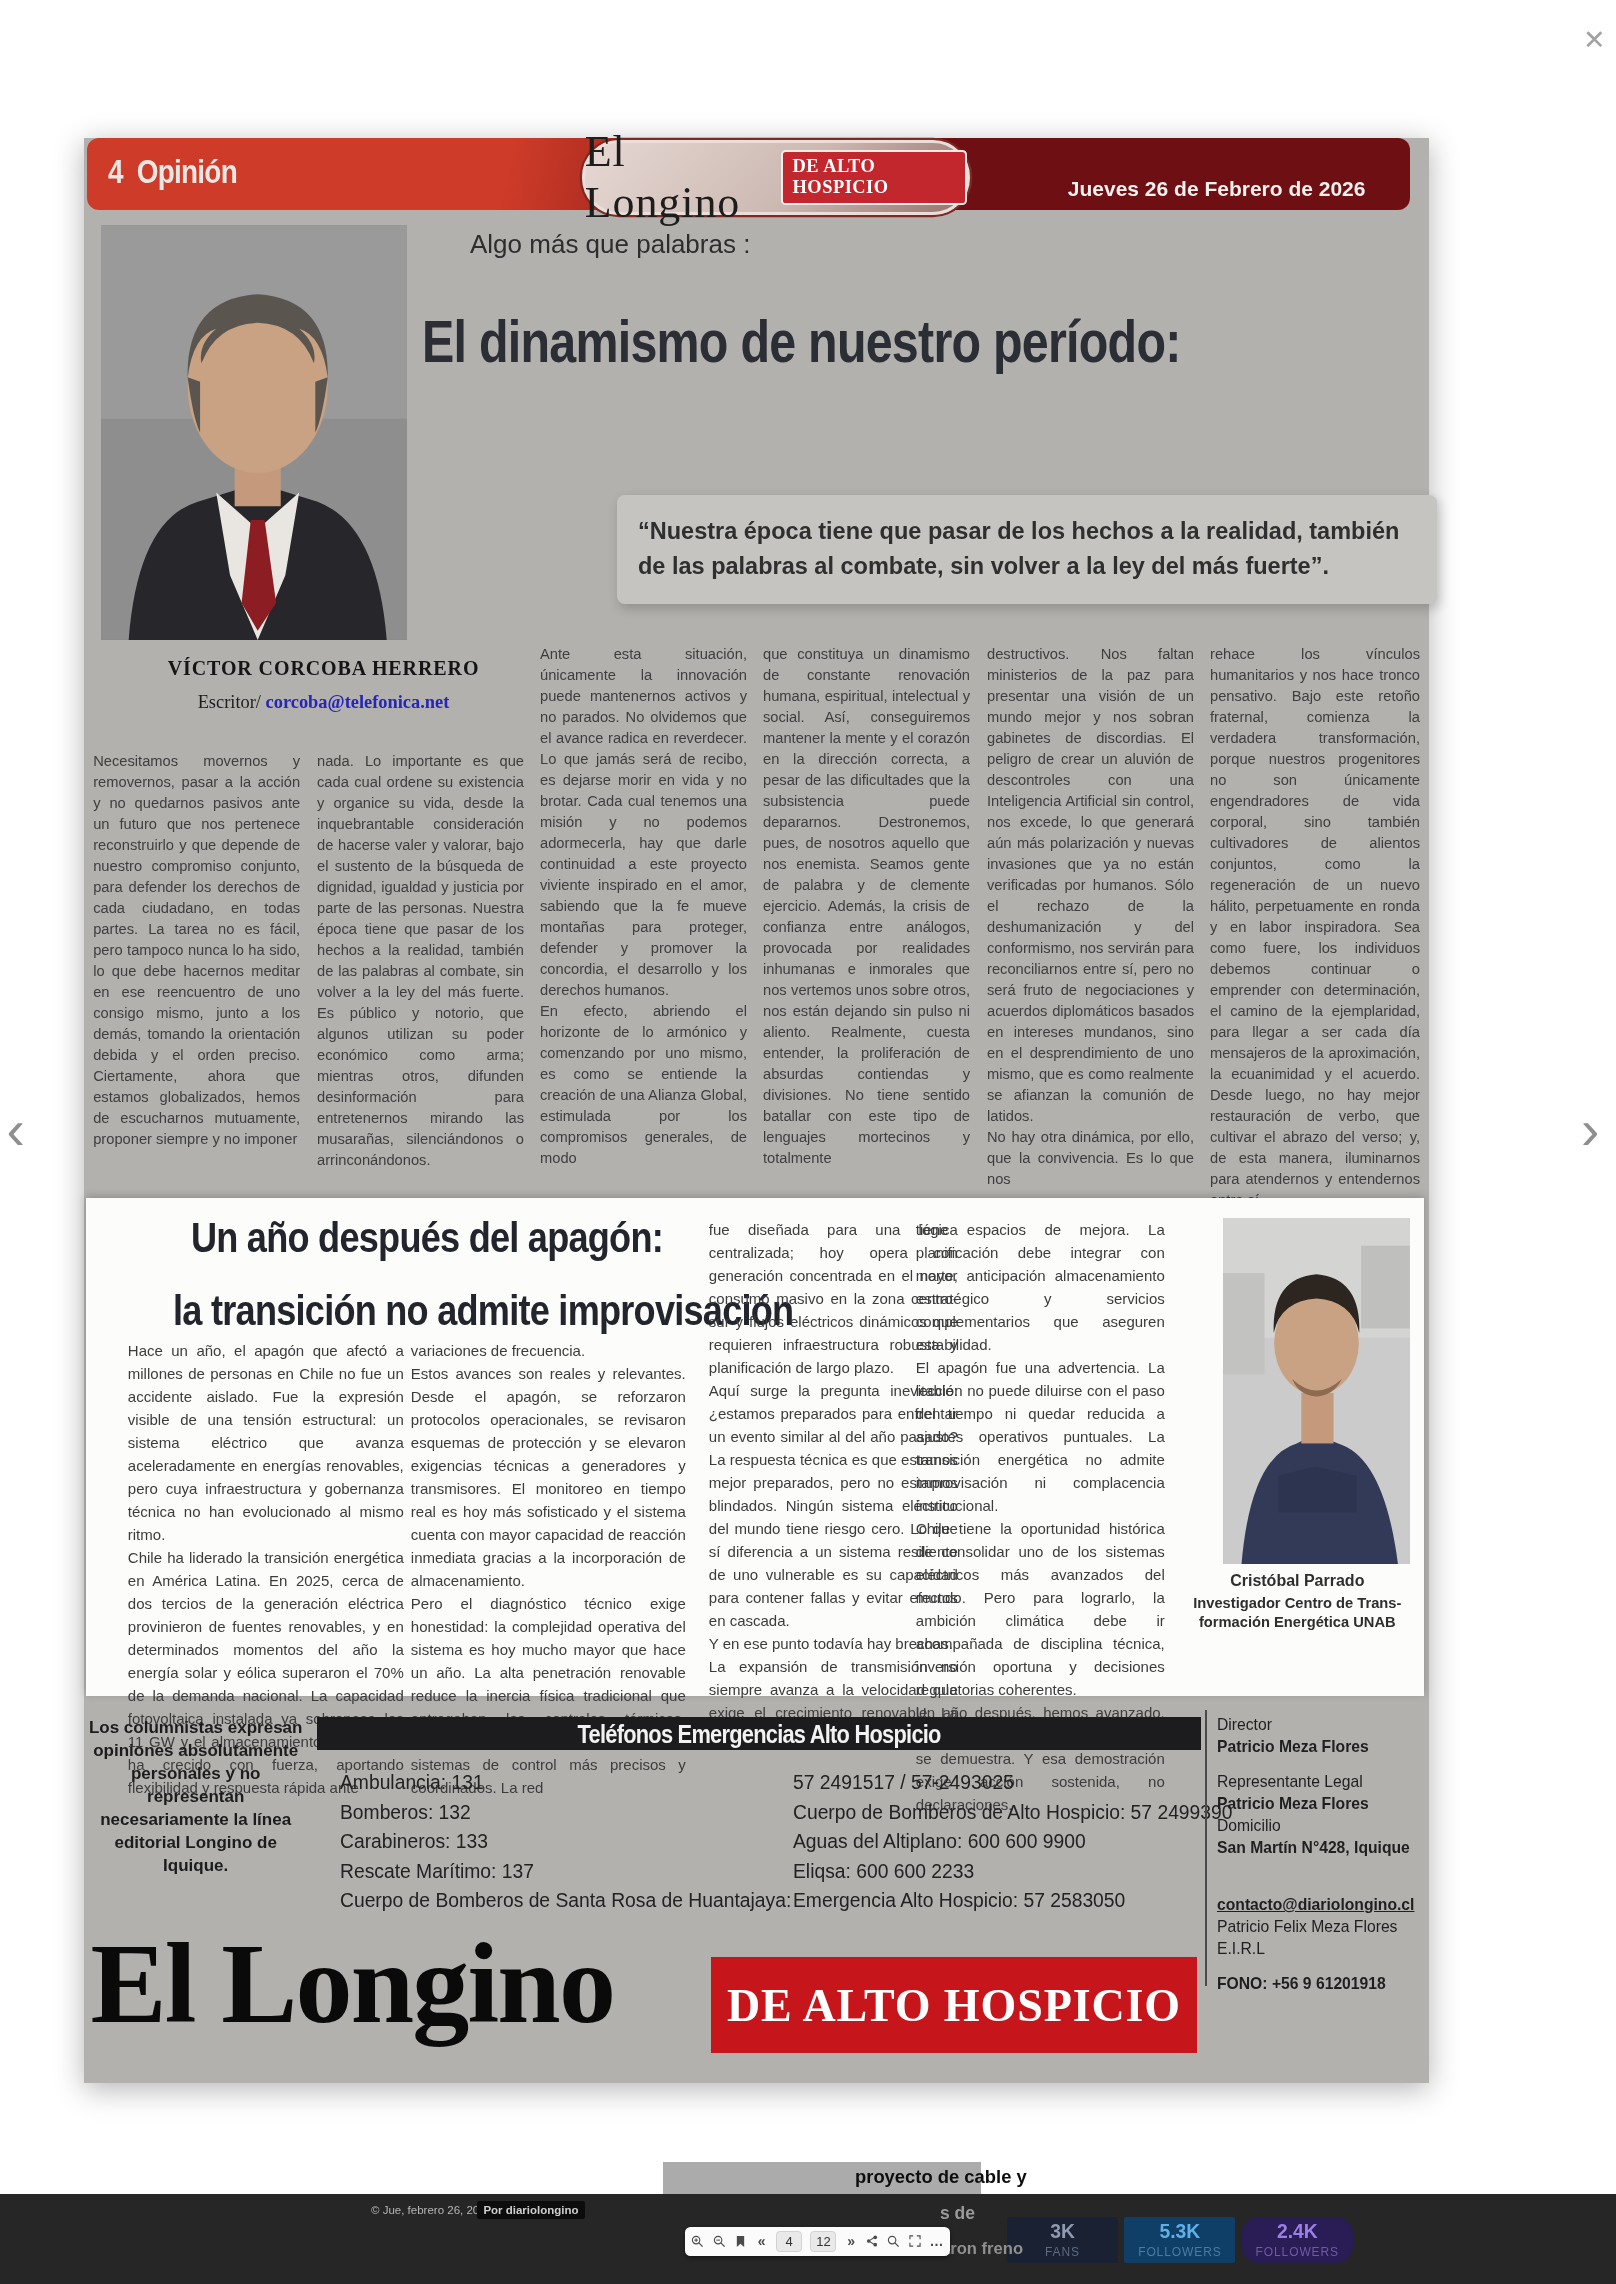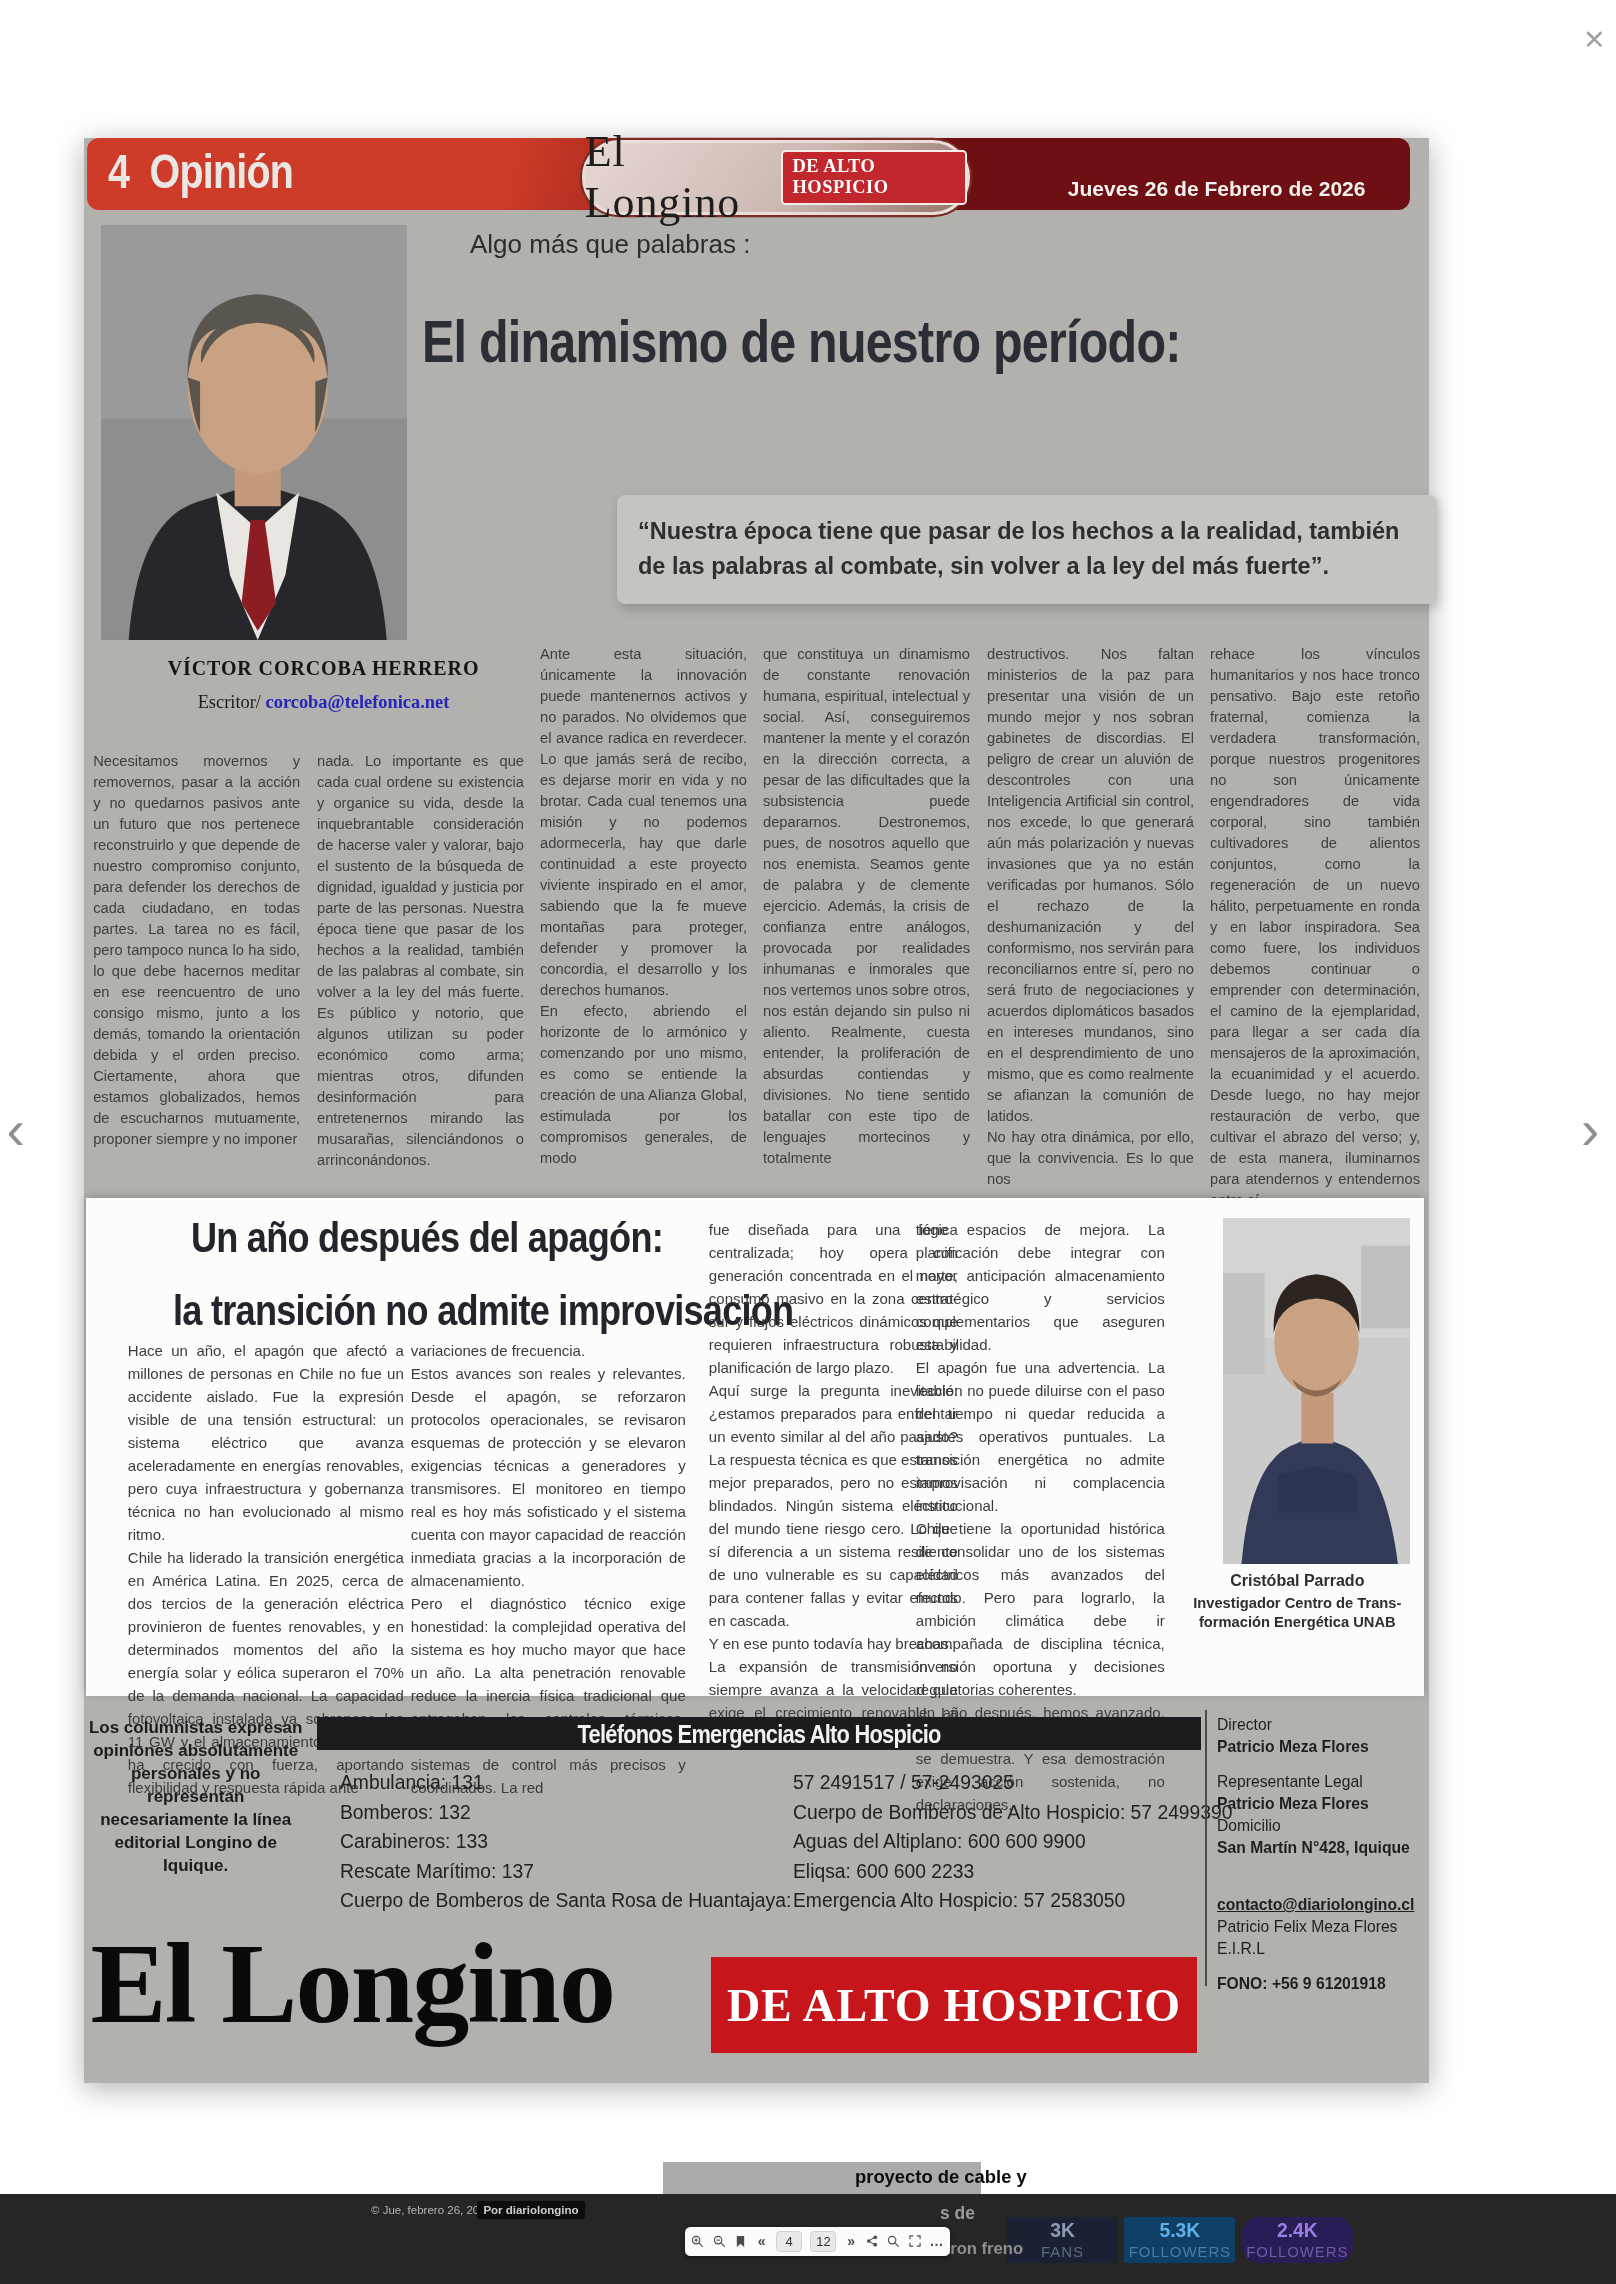--- a/index.html
+++ b/index.html
@@ -12,21 +12,21 @@
   
   .close-x{left:1583px;top:24px;font-size:27px;color:#a2a2a2;cursor:pointer;}
   .nav-arrow{font-size:55px;color:#8f8f8f;top:1103px;cursor:pointer;line-height:55px;}
   .nav-prev{left:6.4px;} .nav-next{left:1581px;}
 
   
   #page{left:84px;top:138px;width:1345px;height:1945px;background:#b3b1ae;box-shadow:0 6.4px 28px rgba(0,0,0,.30);}
 
   
   #banner{left:2.8px;top:0;width:1323px;height:72px;border-radius:12px;background:linear-gradient(103deg,#ce3b28 32%,#6e1013 56%);}
-  #sec-head{left:21px;top:5.5px;color:#e9e7e4;font-size:48px;line-height:55px;}
+  #sec-head{left:21px;top:5.5px;color:#e9e7e4;font-size:34px;line-height:55px;}
   #pg-date{left:981px;top:39px;color:#f3f1ee;font-size:21px;font-weight:bold;}
   #masthead{left:495px;top:1.8px;width:382px;height:69px;border-radius:37px;background:linear-gradient(130deg,#e6d8d3 0%,#cdb9b3 55%,#96726b 100%);border:3.2px solid #e9deda;box-shadow:0 0 0 2.3px #7c2a23;display:flex;align-items:center;justify-content:center;gap:12px;}
   #masthead .mh-name{font-size:44px;color:#1d1d1d;letter-spacing:0.9px;}
   #masthead .mh-sub{background:#c2272d;border:2.3px solid #f2ebe8;border-radius:4.6px;color:#ffffff;font-size:18.4px;font-weight:bold;padding:4.6px 10px;letter-spacing:0.5px;}
 
   
   #kicker{left:353px;top:91px;font-size:26px;color:#2d2d2d;margin-left:33px;}
   .big-title{left:338px;color:#2b2e35;font-size:59px;line-height:60px;}
   #quote-box{left:533px;top:357px;width:778px;background:#c6c4c1;border-radius:8px;padding:19.3px 21px;box-shadow:2.8px 4.6px 11px rgba(0,0,0,.18);}
   #quote-box .q{font-size:23.5px;line-height:35px;font-weight:bold;color:#2f2f2f;}
@@ -72,21 +72,21 @@
   #snip2{left:940px;top:2203px;font-size:17.5px;color:#9a9a9a;}
   #snip3{left:846px;top:2239px;font-size:16.6px;color:#8f8f8f;}
   #copyright{left:371px;top:2204px;font-size:11.5px;color:#b5b5b5;}
   #byline{left:477px;top:2201px;background:#0c0c0c;color:#cfcfcf;font-size:11.5px;font-weight:bold;padding:2.8px 6.4px;border-radius:2.3px;}
   #toolbar{left:685px;top:2227px;width:252px;height:28.6px;background:#fbfbfb;border-radius:5.5px;box-shadow:0 1.4px 4.6px rgba(0,0,0,.45);display:flex;align-items:center;justify-content:center;gap:8.3px;padding:0 6.4px;z-index:2;}
   .tb-ic{width:14px;height:14px;display:flex;align-items:center;justify-content:center;color:#4b4b4b;font-size:14px;font-weight:bold;cursor:pointer;}
   .pg-box{background:#e9e9e9;border:0.5px solid #d2d2d2;border-radius:3.7px;width:26px;height:19.3px;display:flex;align-items:center;justify-content:center;font-size:13px;color:#333333;}
   #stats{left:1007px;top:2217px;display:flex;gap:6.4px;}
   .tile{width:111px;height:46px;border-radius:2.8px;display:flex;flex-direction:column;align-items:center;justify-content:center;}
   .tile .v{font-size:19.3px;font-weight:bold;}
-  .tile .l{font-size:15px;letter-spacing:0.9px;margin-top:1.8px;}
+  .tile .l{font-size:12px;letter-spacing:0.9px;margin-top:1.8px;}
   #tile0{background:#1a2133;} #tile0 .v{color:#8d9ab2;} #tile0 .l{color:#5d6a82;}
   #tile1{background:#0f3f66;} #tile1 .v{color:#5fb0e8;} #tile1 .l{color:#4a7ba3;}
   #tile2{background:#2a1c55;border-radius:17px;} #tile2 .v{color:#9b7fe8;} #tile2 .l{color:#6f5aa8;}
 </style>
 </head>
 <body>
 
 <div id="viewer">
 
   <div class="abs close-x">✕</div>

